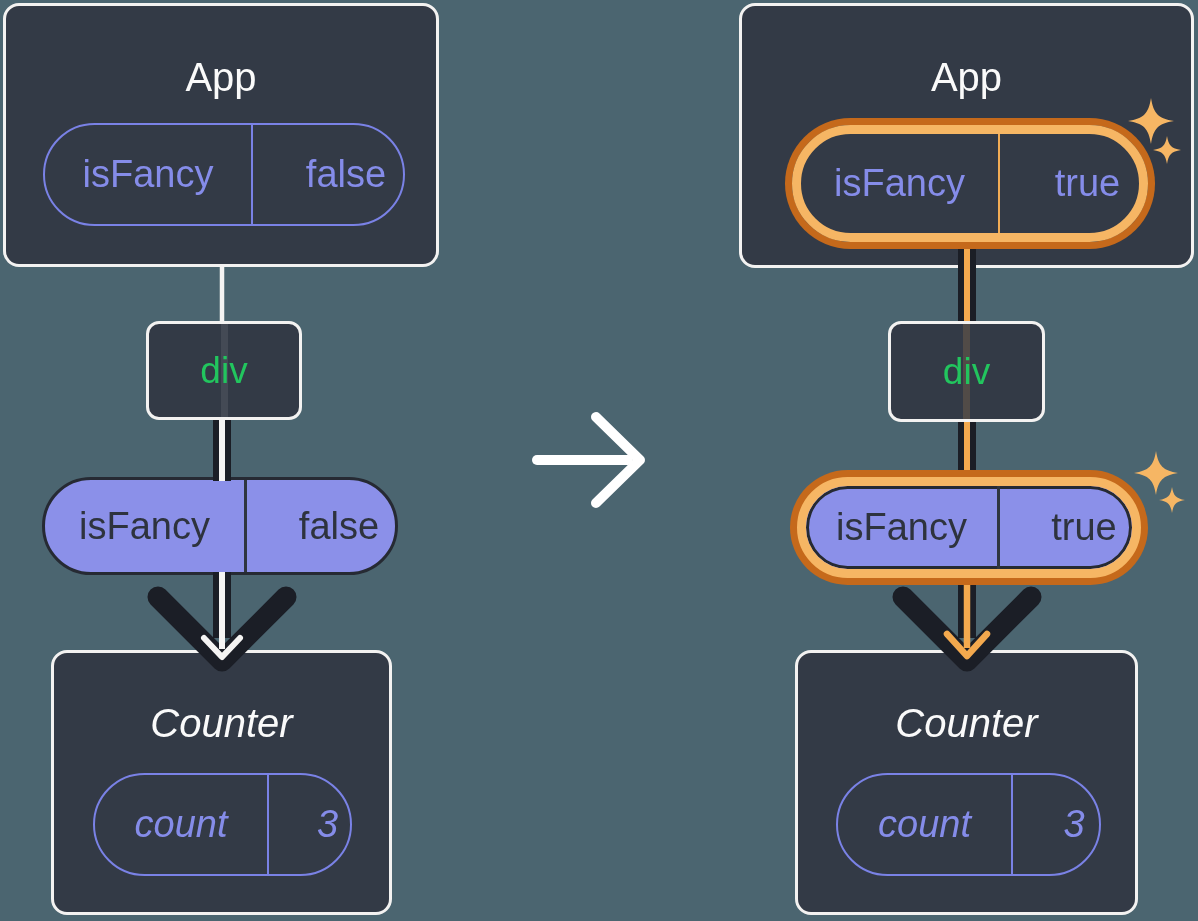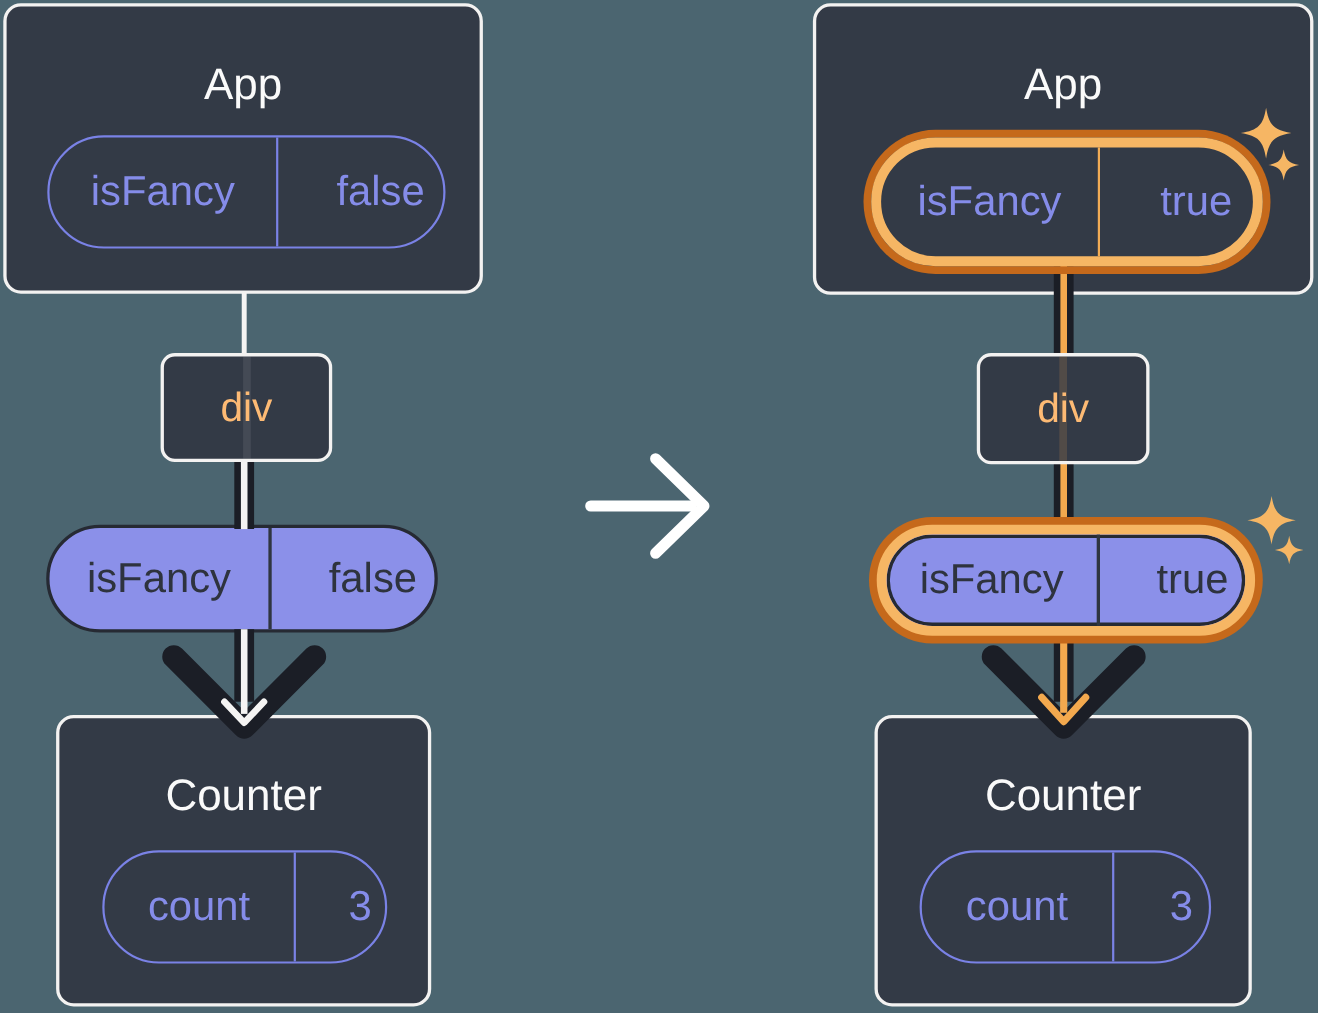--- a/index.html
+++ b/index.html
@@ -23,21 +23,21 @@
     position:absolute;box-sizing:border-box;z-index:4;
     background:#333A46;border:3px solid #F3F2F1;border-radius:13px;
     display:flex;align-items:center;justify-content:center;
   }
   .divnode .stripe{
     position:absolute;top:0;bottom:0;left:50%;width:7px;margin-left:-3.5px;
   }
   .stripe-before{background:rgba(245,244,243,0.09);}
   .stripe-after{background:rgba(243,169,78,0.16);}
   .divnode .divlabel{
-    position:relative;color:#fdba74;font-size:37px;font-weight:500;
+    position:relative;color:#22c55e;font-size:37px;font-weight:500;
   }
   
   .pill{
     position:absolute;box-sizing:border-box;display:flex;align-items:stretch;
     border-radius:60px;font-size:38px;
   }
   .pill .cell{
     display:flex;align-items:center;justify-content:center;
     box-sizing:border-box;
     text-align:right;
@@ -57,21 +57,21 @@
   .ringed-outline{color:#858CE9;}
   .ringed-outline .cell.key{border-right:2px solid #F2AC55;}
   .ringed-filled{
     background:#8B90E9;color:#2E333E;
     box-shadow:0 0 0 7px #C5691B, inset 0 0 0 3px #262A33;
   }
   .ringed-filled .cell.key{border-right:3px solid #2F3540;}
   .bold{font-weight:400;}
   
   #overlay{position:absolute;left:0;top:0;z-index:3;pointer-events:none;}
-  .z2{z-index:2;}
+  .z2{z-index:2;font-style:italic;}
 </style>
 </head>
 <body>
 
 <div id="canvas">
 
   <div class="card" style="left:3px;top:3px;width:436px;height:264px;">
     <div class="card-title app-title">App</div>
     <div class="pill pill-outline" style="left:37px;top:117px;width:362px;height:103px;">
       <div class="cell key" style="width:208px;">isFancy</div>

